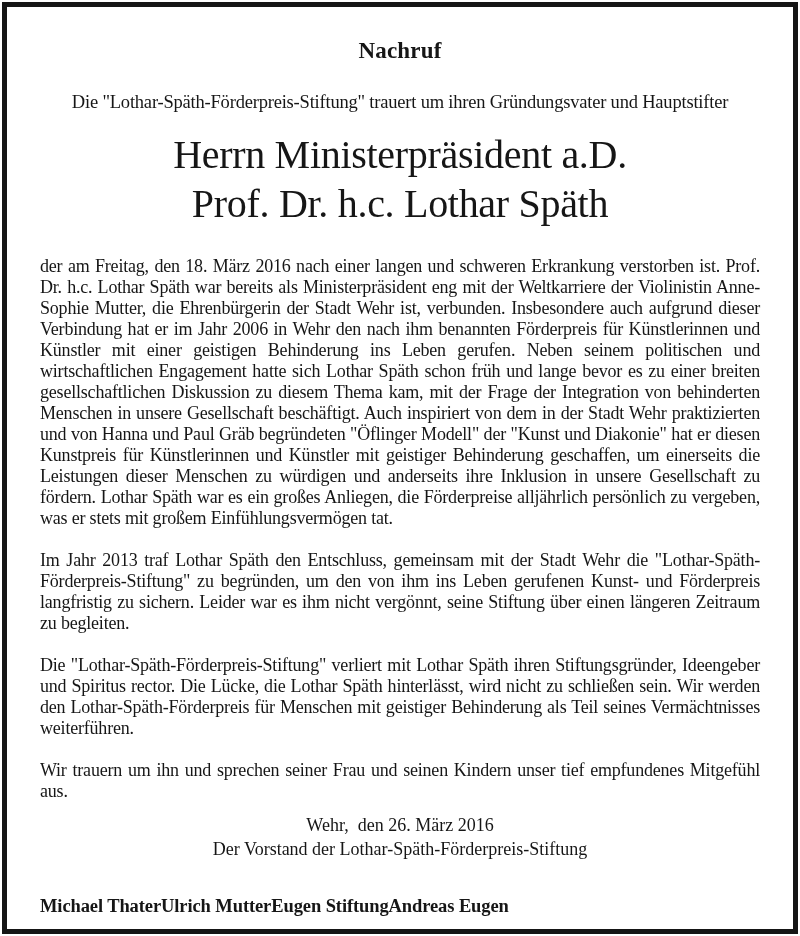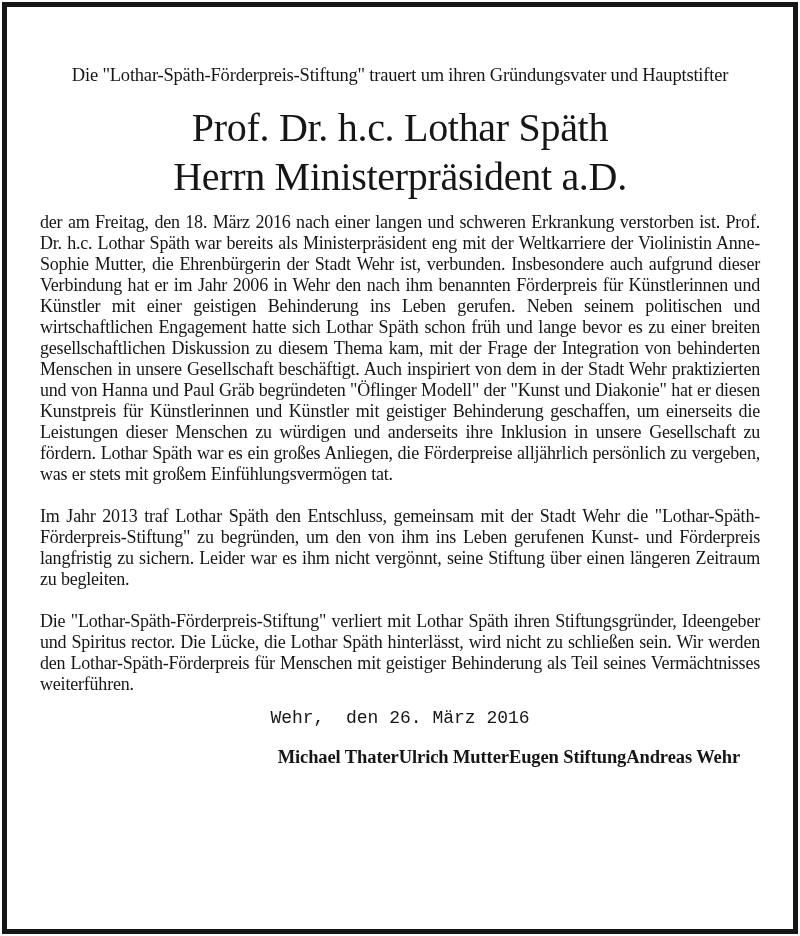--- a/index.html
+++ b/index.html
@@ -47,65 +47,68 @@
     letter-spacing: -0.3px;
   }
   .title-line { display: block; }
   .body-para {
     margin: 21px 0 0 0;
     font-size: 18px;
     line-height: 21px;
     text-align: justify;
     letter-spacing: -0.2px;
   }
-  .body-para.first { margin-top: 11px; }
+  .body-para.first { margin-top: 28px; }
   .closing {
     margin-top: 12px;
     text-align: center;
     font-size: 18px;
     line-height: 22px;
   }
-  .closing p { margin: 2px; font-family: Liberation Mono, monospace; }
+  .closing p { margin: 2px; }
   .signatories {
-    margin-top: 18px;
+    margin-top: 36px;
     display: flex;
-    justify-content: flex-end;
+    justify-content: flex-start;
     padding-right: 20px;
     font-weight: 700;
     font-size: 18.5px;
     line-height: 21px;
     letter-spacing: -0.1px;
   }
 </style>
 </head>
 <body>
 
 <div class="page">
   <div class="frame">
 
+    <h1 class="header">Nachruf</h1>
 
     <p class="intro">Die "Lothar-Späth-Förderpreis-Stiftung" trauert um ihren Gründungsvater und Hauptstifter</p>
 
     <h2 class="title">
+      <span class="title-line">Herrn Ministerpräsident a.D.</span>
       <span class="title-line">Prof. Dr. h.c. Lothar Späth</span>
-      <span class="title-line">Herrn Ministerpräsident a.D.</span>
     </h2>
 
     <p class="body-para first">der am Freitag, den 18. März 2016 nach einer langen und schweren Erkrankung verstorben ist. Prof. Dr. h.c. Lothar Späth war bereits als Ministerpräsident eng mit der Weltkarriere der Violinistin Anne-Sophie Mutter, die Ehrenbürgerin der Stadt Wehr ist, verbunden. Insbesondere auch aufgrund dieser Verbindung hat er im Jahr 2006 in Wehr den nach ihm benannten Förderpreis für Künstlerinnen und Künstler mit einer geistigen Behinderung ins Leben gerufen. Neben seinem politischen und wirtschaftlichen Engagement hatte sich Lothar Späth schon früh und lange bevor es zu einer breiten gesellschaftlichen Diskussion zu diesem Thema kam, mit der Frage der Integration von behinderten Menschen in unsere Gesellschaft beschäftigt. Auch inspiriert von dem in der Stadt Wehr praktizierten und von Hanna und Paul Gräb begründeten "Öflinger Modell" der "Kunst und Diakonie" hat er diesen Kunstpreis für Künstlerinnen und Künstler mit geistiger Behinderung geschaffen, um einerseits die Leistungen dieser Menschen zu würdigen und anderseits ihre Inklusion in unsere Gesellschaft zu fördern. Lothar Späth war es ein großes Anliegen, die Förderpreise alljährlich persönlich zu vergeben, was er stets mit großem Einfühlungsvermögen tat.</p>
 
     <p class="body-para">Im Jahr 2013 traf Lothar Späth den Entschluss, gemeinsam mit der Stadt Wehr die "Lothar-Späth-Förderpreis-Stiftung" zu begründen, um den von ihm ins Leben gerufenen Kunst- und Förderpreis langfristig zu sichern. Leider war es ihm nicht vergönnt, seine Stiftung über einen längeren Zeitraum zu begleiten.</p>
 
     <p class="body-para">Die "Lothar-Späth-Förderpreis-Stiftung" verliert mit Lothar Späth ihren Stiftungsgründer, Ideengeber und Spiritus rector. Die Lücke, die Lothar Späth hinterlässt, wird nicht zu schließen sein. Wir werden den Lothar-Späth-Förderpreis für Menschen mit geistiger Behinderung als Teil seines Vermächtnisses weiterführen.</p>
 
+    <p class="body-para">Wir trauern um ihn und sprechen seiner Frau und seinen Kindern unser tief empfundenes Mitgefühl aus.</p>
 
     <div class="closing">
       <p>Wehr, &nbsp;den 26. März 2016</p>
+      <p>Der Vorstand der Lothar-Späth-Förderpreis-Stiftung</p>
     </div>
 
     <div class="signatories">
       <span>Michael Thater</span>
       <span>Ulrich Mutter</span>
       <span>Eugen Stiftung</span>
-      <span>Andreas Wehr</span>
+      <span>Andreas Eugen</span>
     </div>
 
   </div>
 </div>
 
 </body></html>

